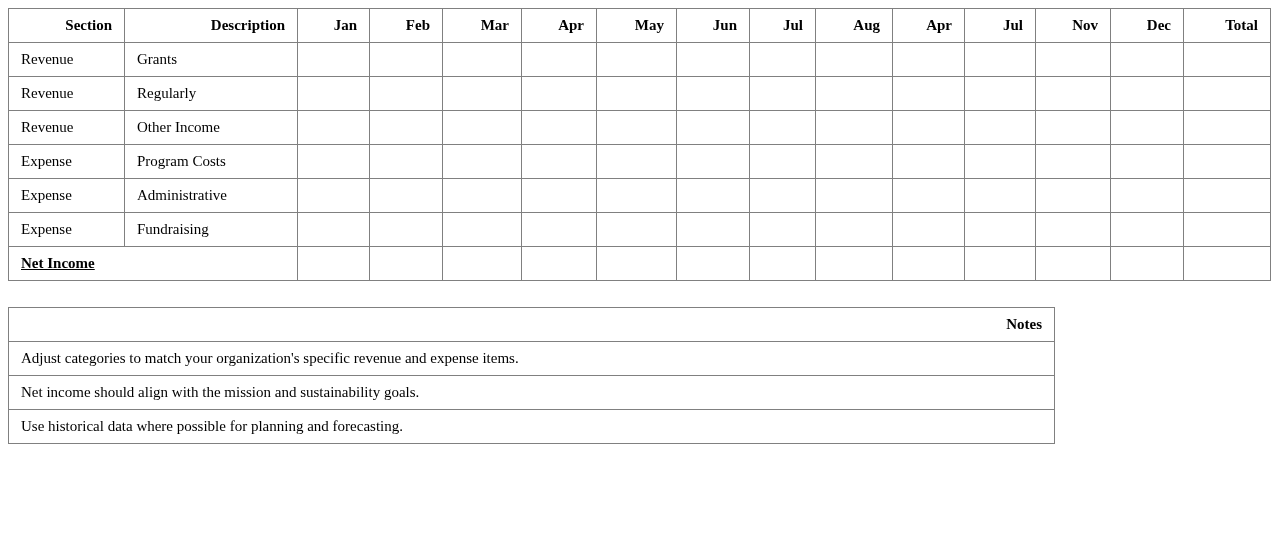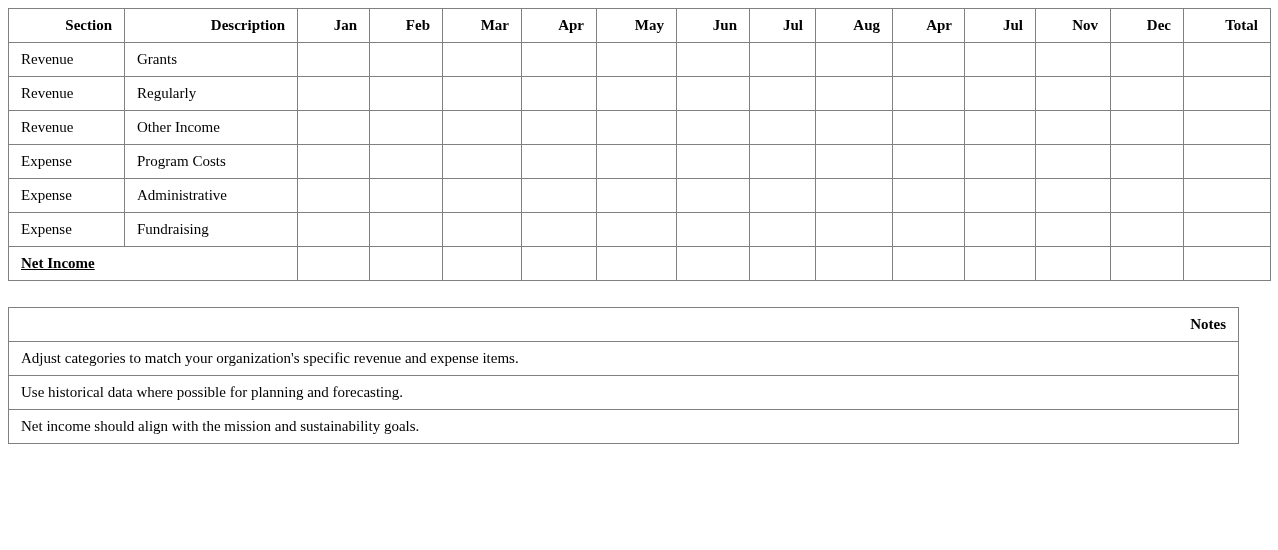--- a/index.html
+++ b/index.html
@@ -20,21 +20,21 @@
       position: absolute;
       left: 8px;
       table-layout: fixed;
     }
     #budget-table {
       top: 8px;
       width: 1262px;
     }
     #notes-table {
       top: 307px;
-      width: 1231px;
+      width: 1047px;
       padding-left: 16px;
     }
     td, th {
       border: 1px solid #808080;
       height: 34px;
       padding: 0 12px;
       text-align: left;
       vertical-align: middle;
       white-space: nowrap;
       overflow: hidden;
@@ -215,19 +215,19 @@
   <thead>
     <tr>
       <th>Notes</th>
     </tr>
   </thead>
   <tbody id="notes-body">
       <tr>
         <td>Adjust categories to match your organization's specific revenue and expense items.</td>
       </tr>
       <tr>
+        <td>Net income should align with the mission and sustainability goals.</td>
+      </tr>
+      <tr>
         <td>Use historical data where possible for planning and forecasting.</td>
-      </tr>
-      <tr>
-        <td>Net income should align with the mission and sustainability goals.</td>
       </tr>
     </tbody>
 </table>
 
 </body></html>

